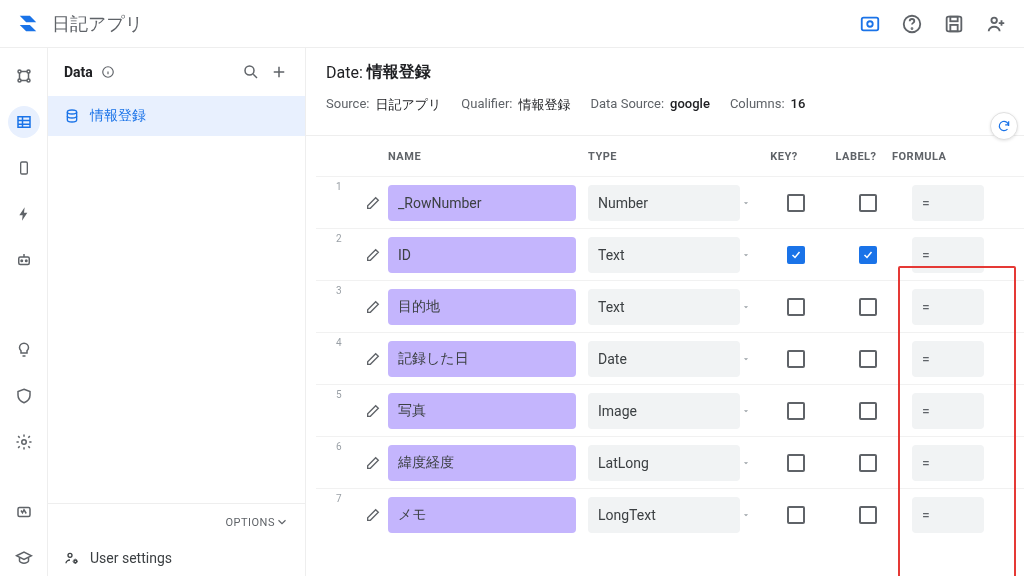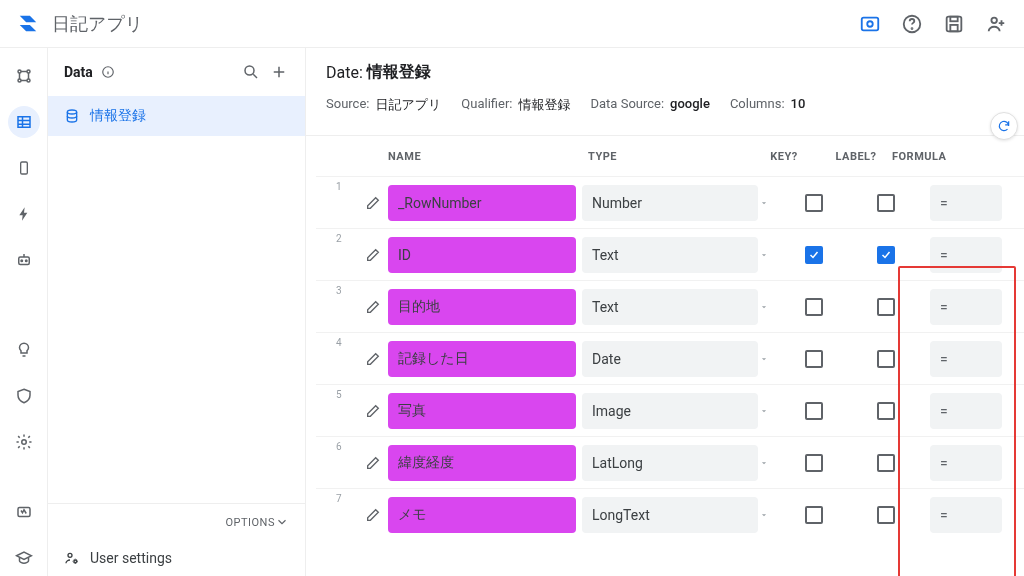--- a/index.html
+++ b/index.html
@@ -34,22 +34,22 @@
 .c-num{width:22px}
 .c-edit{width:30px}
 .c-name{width:200px}
 .c-type{width:160px}
 .c-key{width:72px;text-align:center}
 .c-label{width:72px;text-align:center}
 .c-formula{flex:1}
 .trow{display:flex;height:52px;align-items:center;padding-left:20px;border-top:1px solid #f1f1f1;position:relative}
 .rnum{width:22px;font-size:10px;color:#9aa0a6;align-self:flex-start;padding-top:4px}
 .pencil{width:30px;display:flex;align-items:center;justify-content:center;color:#5f6368;cursor:pointer}
-.name-box{width:188px;height:36px;background:#d946ef;border:none;border-radius:4px;padding:0 10px;font-size:14px;color:#3c4043;display:flex;align-items:center;margin-right:6px}
-.type-wrap{width:176px;height:36px;background:#f1f3f4;border-radius:4px;display:flex;align-items:center;padding:0 10px;font-size:14px;color:#3c4043;margin-right:0}
+.name-box{width:188px;height:36px;background:#c4b5fd;border:none;border-radius:4px;padding:0 10px;font-size:14px;color:#3c4043;display:flex;align-items:center;margin-right:12px}
+.type-wrap{width:152px;height:36px;background:#f1f3f4;border-radius:4px;display:flex;align-items:center;padding:0 10px;font-size:14px;color:#3c4043;margin-right:0}
 .chev{width:12px;display:flex;align-items:center;justify-content:center;color:#9aa0a6;margin-right:8px;cursor:pointer}
 .chk{width:72px;display:flex;align-items:center;justify-content:center}
 .chk-box{width:18px;height:18px;border:2px solid #5f6368;border-radius:2px;cursor:pointer;display:flex;align-items:center;justify-content:center}
 .chk-box.on{background:#1a73e8;border-color:#1a73e8}
 .formula-box{flex:0 0 72px;height:36px;background:#f1f3f4;border-radius:4px;display:flex;align-items:center;padding:0 10px;font-size:14px;color:#5f6368;margin-left:8px}
 .highlight-box{position:absolute;border:2px solid #e53935;left:592px;top:218px;width:118px;height:320px;pointer-events:none;border-radius:2px}
 .refresh-fab{position:absolute;right:6px;top:64px;width:28px;height:28px;border-radius:50%;background:#fff;border:1px solid #e0e0e0;display:flex;align-items:center;justify-content:center;box-shadow:0 1px 3px rgba(0,0,0,.1)}
 svg{display:block}
 </style>
 </head>
@@ -221,21 +221,21 @@
       <span>Date:</span>&nbsp;<b>情報登録</b>
     </div>
     <div class="content-sub">
       <span>Source:</span> 
         <b>日記アプリ</b>
       <span>Qualifier:</span> 
         <b>情報登録</b>
       <span>Data Source:</span> 
         <b>google</b>
       <span>Columns:</span> 
-        <b>10</b>
+        <b>16</b>
     </div>
     <div class="table-area">
       <div class="thead">
         <div class="c-num"></div>
           <div class="c-edit"></div>
         <div class="c-name">NAME</div>
         <div class="c-type">TYPE</div>
         <div class="c-key">KEY?</div>
         <div class="c-label">LABEL?</div>
         <div class="c-formula">FORMULA</div>

